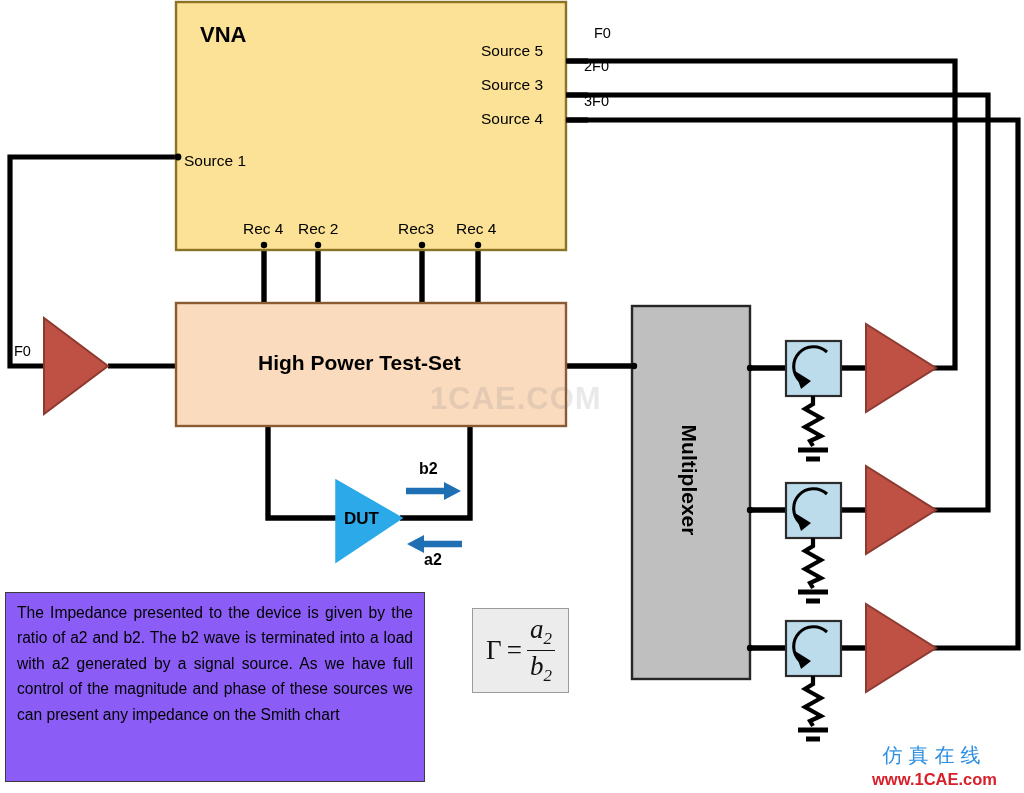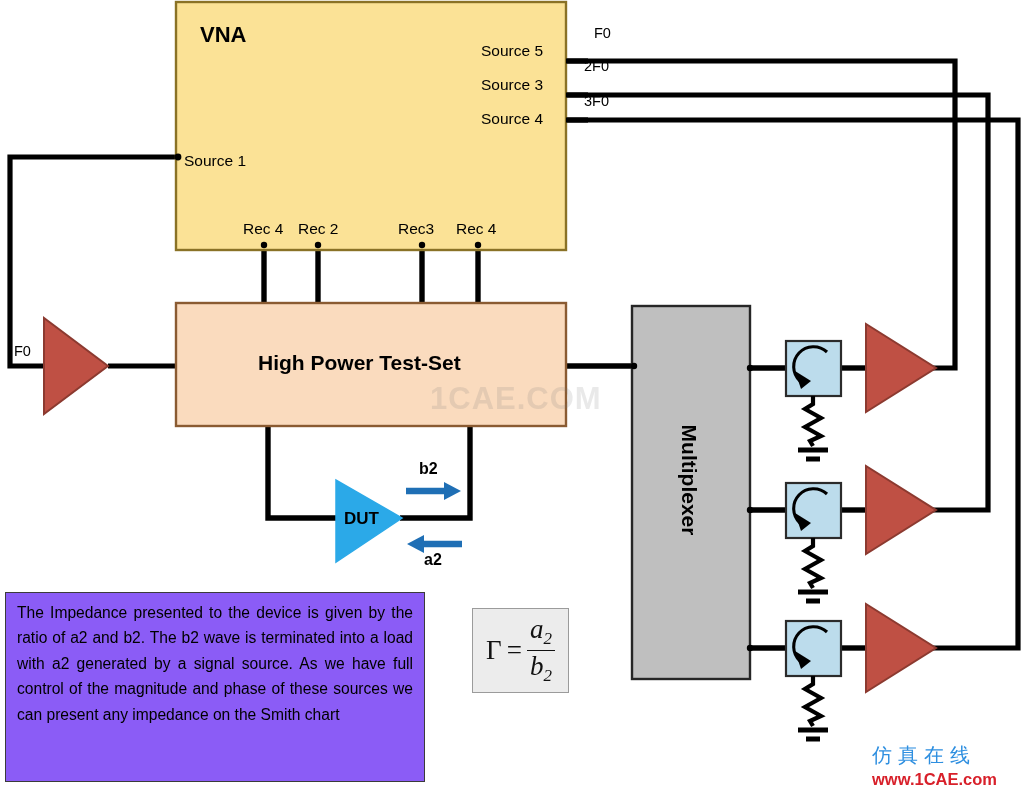--- a/index.html
+++ b/index.html
@@ -93,21 +93,21 @@
   
   #wm-center {
     position: absolute;
     left: 402px; top: 381px;
     font-size: 31px; font-weight: bold;
     color: rgba(120,120,120,0.16);
     letter-spacing: 1px;
     white-space: nowrap;
     margin-left: 28px;
   }
-  #wm-br { position: absolute; left: 872px; top: 742px; }
+  #wm-br { position: absolute; left: 872px; top: 742px; text-align: center; }
   #wm-cn {
     font-size: 20px; color: #2e8fe0; letter-spacing: 6px;
     font-family: "DejaVu Sans", sans-serif;
     white-space: nowrap;
   }
   #wm-url {
     font-size: 16.5px; font-weight: bold; color: #d8202a;
     margin-top: 1px; white-space: nowrap;
   }
 </style>

